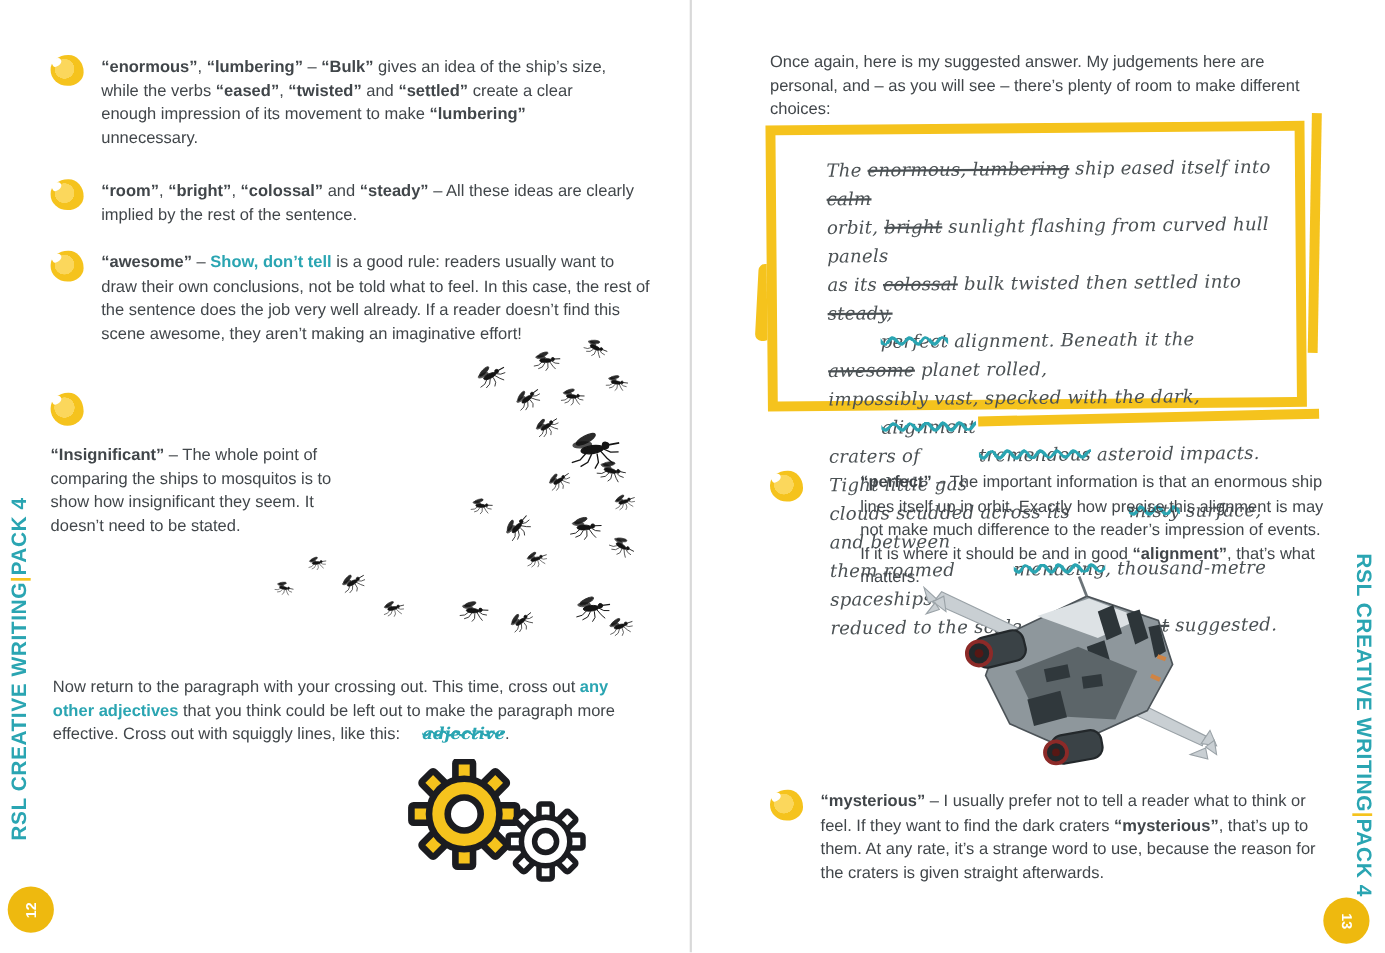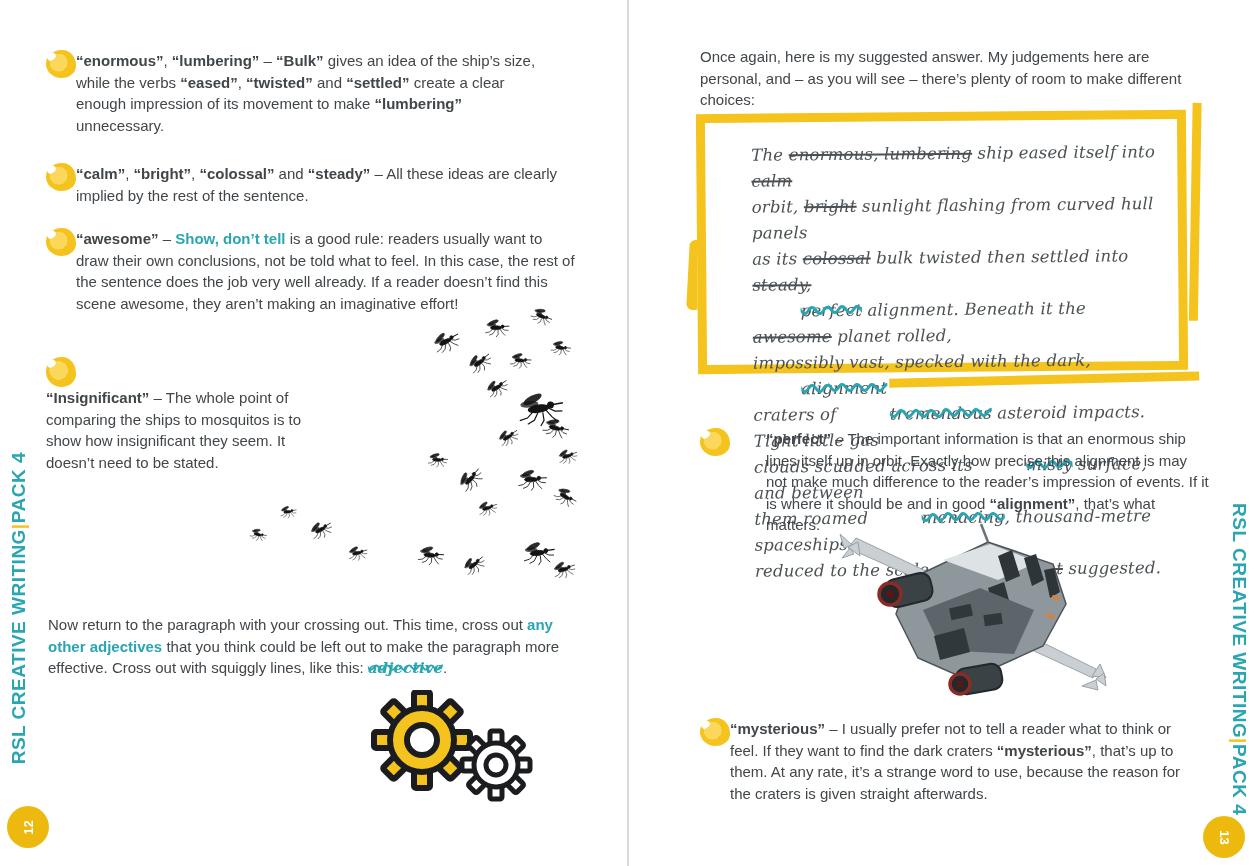--- a/index.html
+++ b/index.html
@@ -43,32 +43,32 @@
   
   .bullet-icon{
     width:30px;height:28px;position:relative;flex:0 0 30px;
     background:radial-gradient(circle at 42% 45%, #fbd75c 0 38%, #f5c31d 39% 100%);
     border-radius:54% 46% 50% 52% / 48% 56% 44% 52%;
   }
   .bullet-icon::before{ 
     content:"";position:absolute;left:1px;top:3px;width:9px;height:7px;
     background:#fff;border-radius:50% 60% 60% 40%;transform:rotate(-30deg);
   }
-  .bullet-row{display:flex;}
+  .bullet-row{display:flex;gap:16px;}
   .btext{font-size:15px;line-height:21.5px;}
 
   .sb{font-weight:700;}
   .stbi{color:var(--teal);font-weight:700;}
   .stb{color:var(--teal);font-weight:700;}
   .sst{text-decoration-line:line-through;text-decoration-thickness:1.7px;text-decoration-color:#3c4246;}
   .ssq{text-decoration-line:line-through;text-decoration-style:wavy;text-decoration-color:var(--teal);text-decoration-thickness:2.4px;margin-left:48px;}
   .shwt{
     font-family:"DejaVu Serif", serif;font-style:italic;font-weight:700;color:var(--teal);
     text-decoration-line:line-through;text-decoration-style:wavy;
-    text-decoration-color:var(--teal);text-decoration-thickness:2px;
+    text-decoration-color:var(--teal);text-decoration-thickness:2px;margin-left:16px;
   }
 
   
   .hand-box{
     left:697px;top:112px;width:490px;height:260px;
     background:#fff;border:9px solid var(--yellow);
     transform:rotate(-.5deg);
   }
   .hand-box::before{ 
     content:"";position:absolute;right:-22px;top:-16px;width:9px;height:218px;
@@ -113,21 +113,21 @@
   <span class="num">13</span>
 </div>
 
 <div class="abs bullet-row" style="left:46px;top:50px;width:530px;">
   <div class="bullet-icon"></div>
   <div class="btext" style="width:474px;"><span class="sb">“enormous”</span><span>, </span><span class="sb">“lumbering”</span><span> – </span><span class="sb">“Bulk”</span><span> gives an idea of the ship’s size, while the verbs </span><span class="sb">“eased”</span><span>, </span><span class="sb">“twisted”</span><span> and </span><span class="sb">“settled”</span><span> create a clear enough impression of its movement to make </span><span class="sb">“lumbering”</span><span> unnecessary.</span></div>
 </div>
 
 <div class="abs bullet-row" style="left:46px;top:163px;width:545px;">
   <div class="bullet-icon"></div>
-  <div class="btext" style="width:499px;"><span class="sb">“calm”</span><span>, </span><span class="sb">“bright”</span><span>, </span><span class="sb">“colossal”</span><span> and </span><span class="sb">“steady”</span><span> – All these ideas are clearly implied by the rest of the sentence.</span></div>
+  <div class="btext" style="width:499px;"><span class="sb">“room”</span><span>, </span><span class="sb">“bright”</span><span>, </span><span class="sb">“colossal”</span><span> and </span><span class="sb">“steady”</span><span> – All these ideas are clearly implied by the rest of the sentence.</span></div>
 </div>
 
 <div class="abs bullet-row" style="left:46px;top:228px;width:545px;">
   <div class="bullet-icon"></div>
   <div class="btext" style="width:499px;"><span class="sb">“awesome”</span><span> – </span><span class="stbi">Show, don’t tell</span><span> is a good rule: readers usually want to draw their own conclusions, not be told what to feel. In this case, the rest of the sentence does the job very well already. If a reader doesn’t find this scene awesome, they aren’t making an imaginative effort!</span></div>
 </div>
 
 <div class="abs bullet-row" style="left:46px;top:357px;width:320px;flex-direction:column;">
   <div class="bullet-icon"></div>
   <div class="btext" style="width:274px;"><span class="sb">“Insignificant”</span><span> – The whole point of comparing the ships to mosquitos is to show how insignificant they seem. It doesn’t need to be stated.</span></div>

